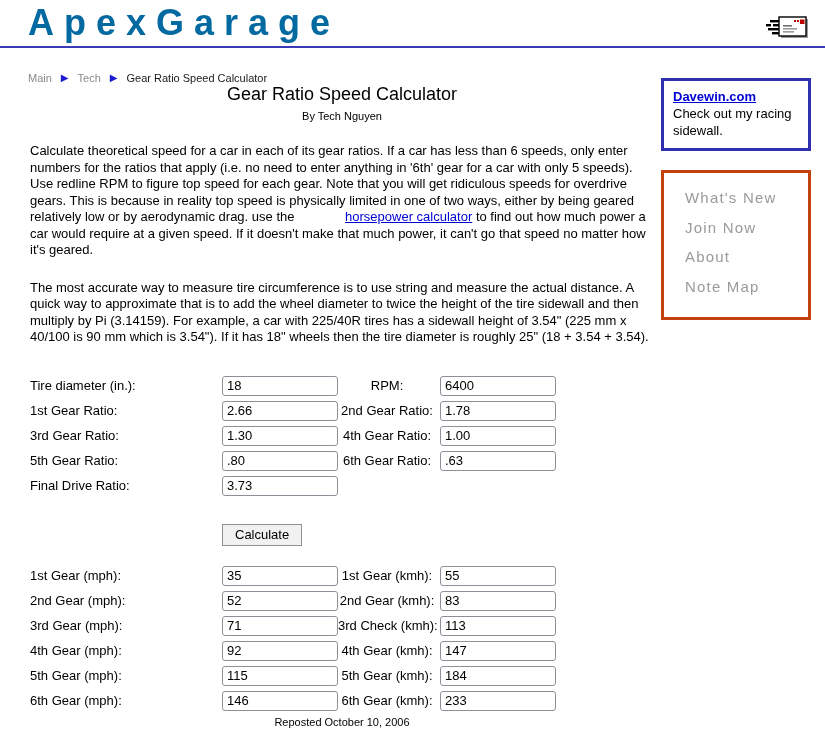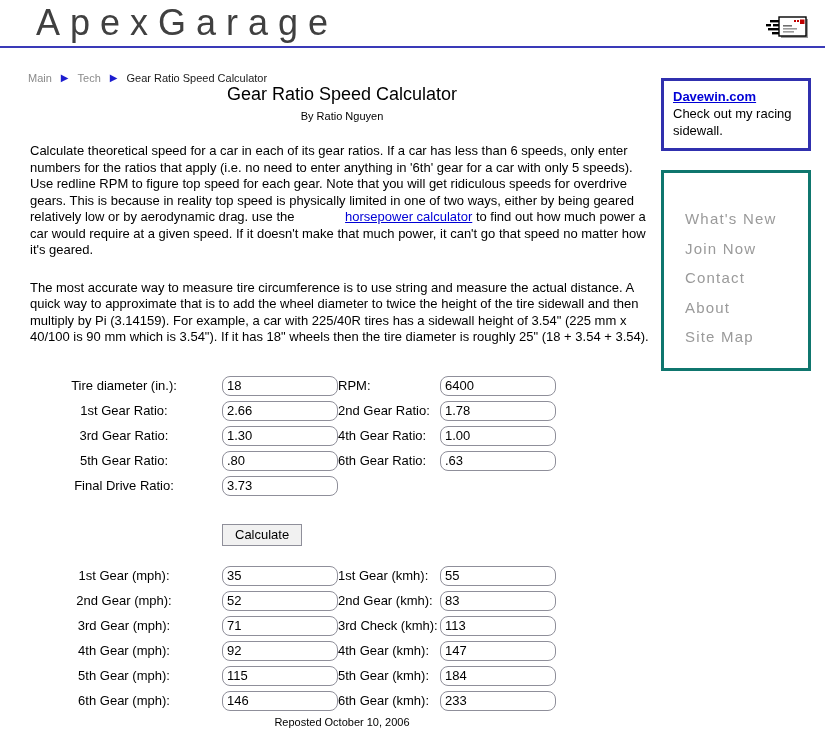--- a/index.html
+++ b/index.html
@@ -7,24 +7,24 @@
   body {
     width: 825px; height: 755px;
     font-family: "Liberation Sans", sans-serif;
     color: #000;
     position: relative;
     overflow: hidden;
   }
 
   
   .logo {
-    position: absolute; top: 2px; left: 36px;
+    position: absolute; top: 2px; left: 28px;
     font-size: 36px; letter-spacing: 10px;
-    color: #404040; text-decoration: none;
-    font-weight: 400;
+    color: #0369a1; text-decoration: none;
+    font-weight: 700;
   }
   .email-icon-wrap { position: absolute; top: 13px; right: 14px; cursor: pointer; }
   .header-rule {
     position: absolute; top: 46px; left: 0;
     width: 825px; height: 2px; background: #3a3ab8;
   }
 
   
   .breadcrumb {
     position: absolute; top: 72px; left: 28px;
@@ -37,49 +37,49 @@
 
   
   .sidebar { position: absolute; top: 78px; right: 14px; width: 150px; }
   .promo-box {
     border: 3px solid #3030ae;
     padding: 7px 9px 9px 9px;
     font-size: 13px; line-height: 17px;
   }
   .promo-box a { color: #0000d6; font-weight: bold; }
   .nav-box {
-    border: 3px solid #0f766e;
+    border: 3px solid #c2410c;
     margin-top: 19px;
-    padding: 31px 0 16px 21px;
+    padding: 10px 0 16px 21px;
   }
   .nav-item {
     display: block;
     font-size: 15px; color: #9a9a9a;
     letter-spacing: 1.2px;
     line-height: 29.5px;
     text-decoration: none;
     cursor: pointer;
   }
 
   
   .main-col { position: absolute; top: 84px; left: 30px; width: 624px; }
   .page-title { text-align: center; font-size: 18px; font-weight: 400; }
   .byline { text-align: center; font-size: 11px; margin-top: 5px; }
   .para { font-size: 13px; line-height: 16.5px; margin-top: 21px; text-align: left; }
   .para a { color: #0000d6; text-decoration: underline; padding-left: 47px; }
 
   
   .calc-form { margin-top: 30px; }
   .frow { display: flex; align-items: center; height: 20px; margin-bottom: 5px; font-size: 13px; }
-  .lab1 { width: 188px; text-align: center; padding-right: 4px; white-space: nowrap; }
-  .lab2 { width: 98px;  text-align: left; padding-right: 4px; white-space: nowrap; }
+  .lab1 { width: 188px; text-align: left; padding-right: 4px; white-space: nowrap; }
+  .lab2 { width: 98px;  text-align: center; padding-right: 4px; white-space: nowrap; }
   input.fbox {
     width: 106px; height: 14px;
     padding: 2px 4px;
-    border: 1px solid #8f8f9a; border-radius: 8px;
+    border: 1px solid #8f8f9a; border-radius: 3px;
     font-family: "Liberation Sans", sans-serif;
     font-size: 13px; color: #000; background: #fff;
   }
   .calc-btn {
     margin: 23px 0 0 192px;
     font-family: "Liberation Sans", sans-serif;
     font-size: 13px;
     padding: 2px 12px 3px 12px;
     background: #f1f1f1;
     border: 1px solid #8f8f9a; border-radius: 0;
@@ -128,29 +128,28 @@
 </div>
 
 <div class="sidebar">
   <div class="promo-box">
     <a href="#">Davewin.com</a><br>
     <span>Check out my racing sidewall.</span>
   </div>
   <div class="nav-box">
     <a class="nav-item" href="#">What's New</a>
     <a class="nav-item" href="#">Join Now</a>
-    <a class="nav-item" href="#">Contact</a>
     <a class="nav-item" href="#">About</a>
-    <a class="nav-item" href="#">Site Map</a>
+    <a class="nav-item" href="#">Note Map</a>
   </div>
 </div>
 
 <div class="main-col">
   <div class="page-title">Gear Ratio Speed Calculator</div>
-  <div class="byline">By Ratio Nguyen</div>
+  <div class="byline">By Tech Nguyen</div>
 
   <p class="para"><span>Calculate theoretical speed for a car in each of its gear ratios. If a car has less than 6 speeds, only enter numbers for the ratios that apply (i.e. no need to enter anything in '6th' gear for a car with only 5 speeds). Use redline RPM to figure top speed for each gear. Note that you will get ridiculous speeds for overdrive gears. This is because in reality top speed is physically limited in one of two ways, either by being geared relatively low or by aerodynamic drag. use the </span><a href="#">horsepower calculator</a><span> to find out how much power a car would require at a given speed. If it doesn't make that much power, it can't go that speed no matter how it's geared.</span></p>
 
   <p class="para">The most accurate way to measure tire circumference is to use string and measure the actual distance. A quick way to approximate that is to add the wheel diameter to twice the height of the tire sidewall and then multiply by Pi (3.14159). For example, a car with 225/40R tires has a sidewall height of 3.54" (225 mm x 40/100 is 90 mm which is 3.54"). If it has 18" wheels then the tire diameter is roughly 25" (18 + 3.54 + 3.54).</p>
 
   <div class="calc-form">
     <div class="frow">
       <span class="lab1">Tire diameter (in.):</span>
       <input class="fbox" type="text" value="18" style="">
       <span class="lab2">RPM:</span>

